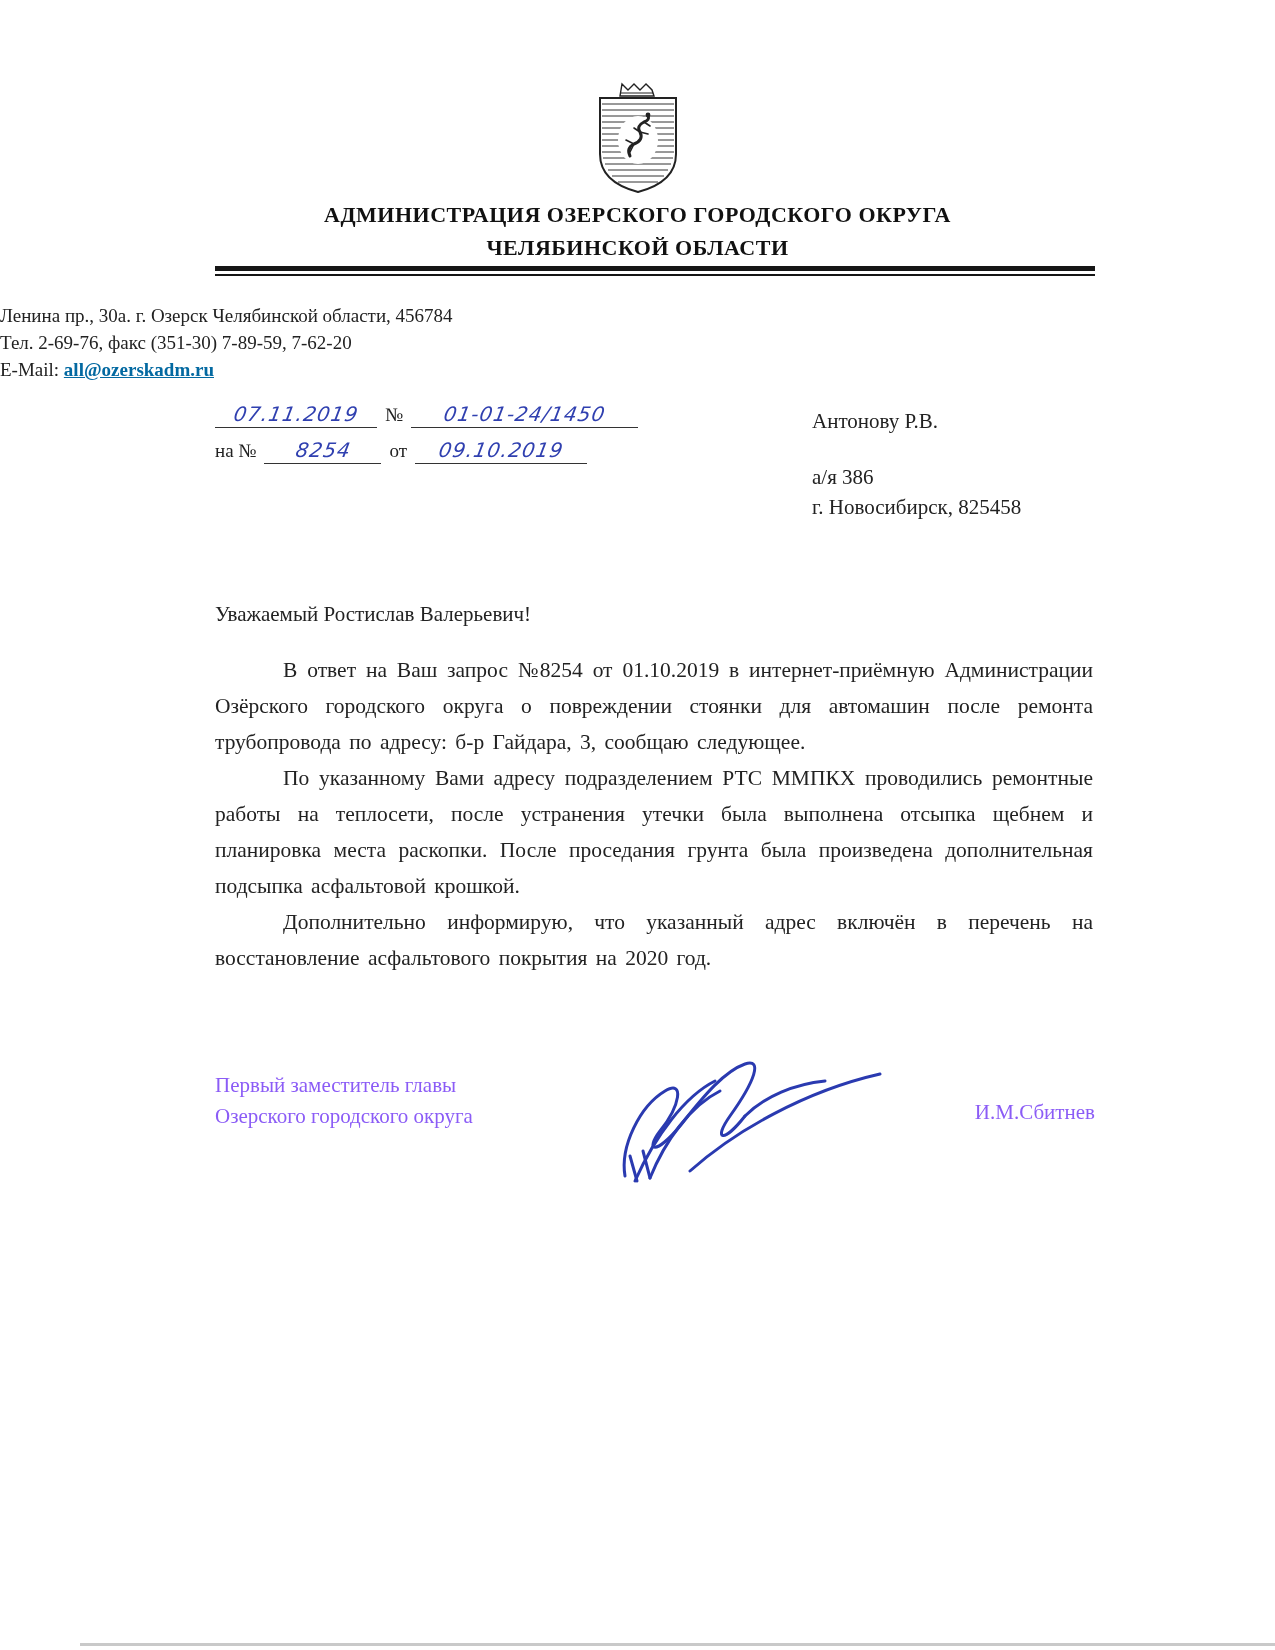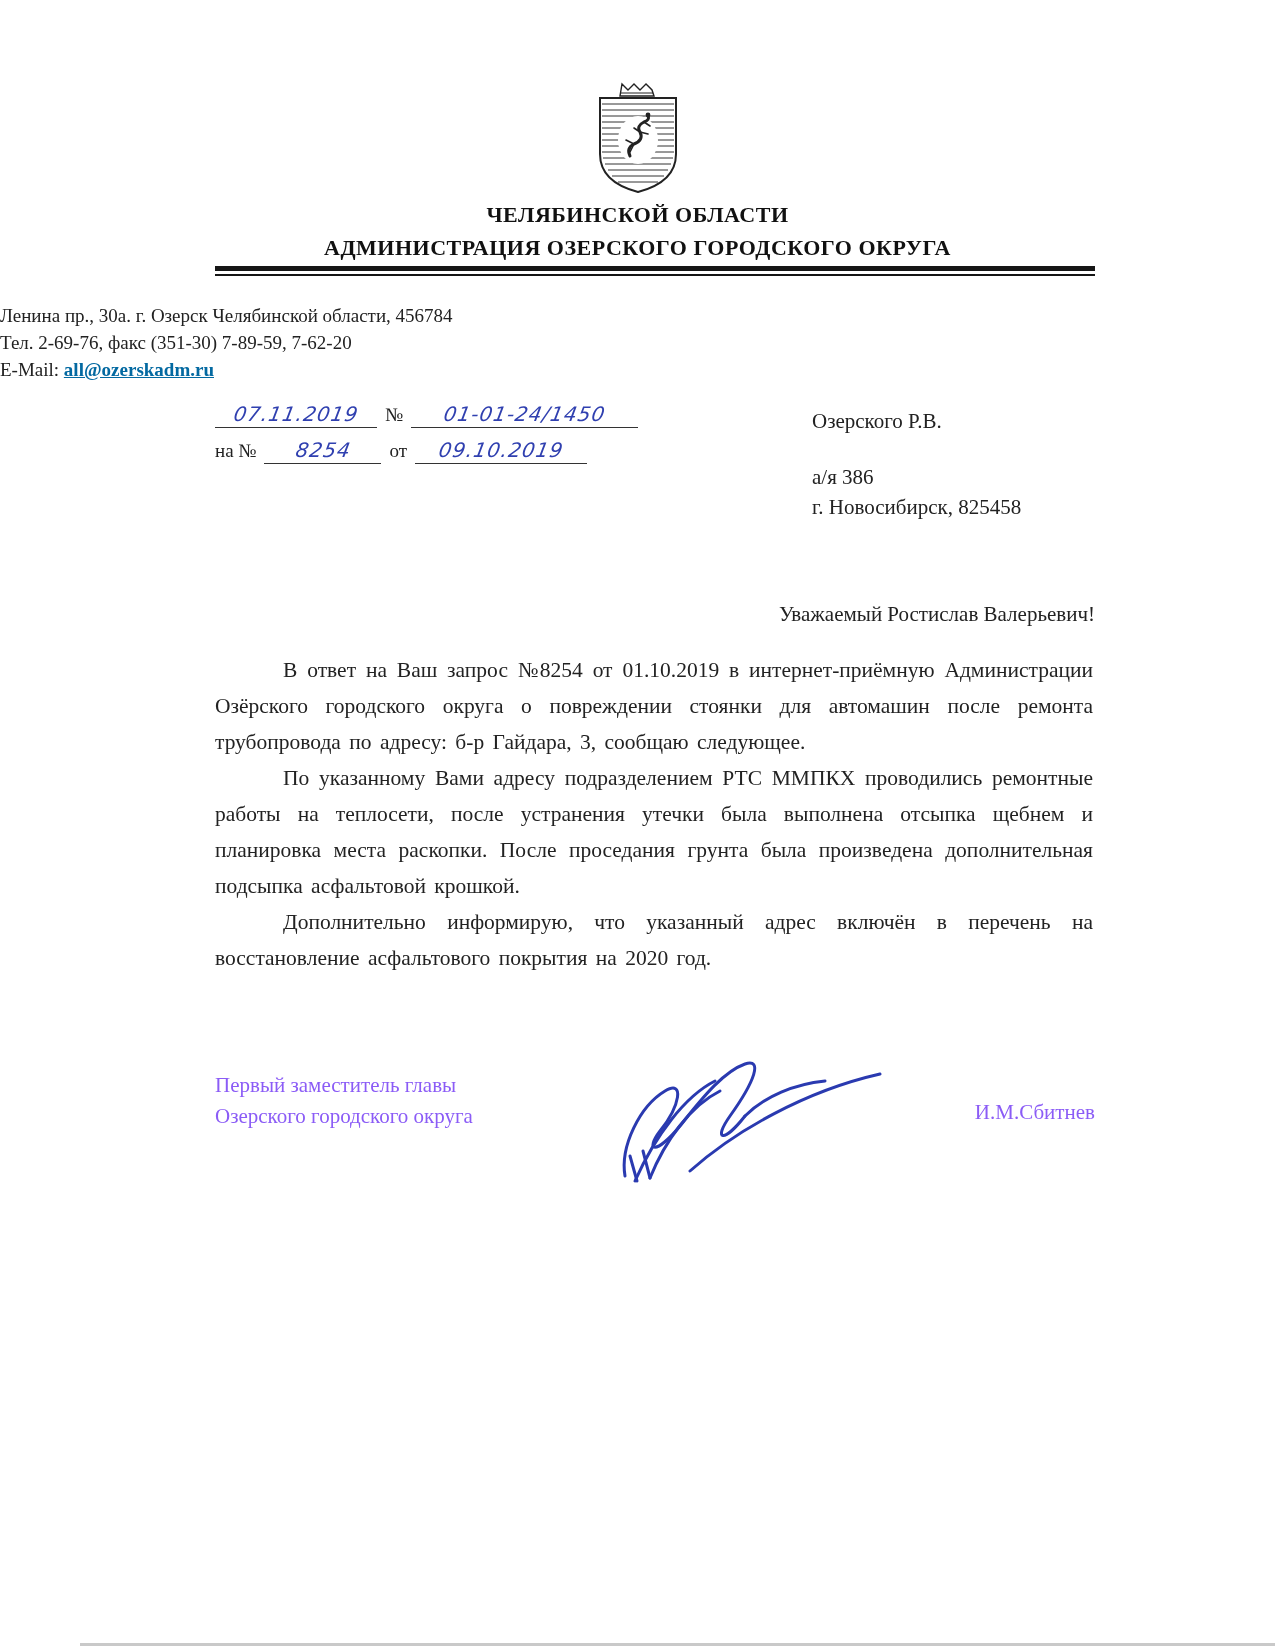--- a/index.html
+++ b/index.html
@@ -111,21 +111,21 @@
     color: #222;
   }
   .recipient-gap { height: 26px; }
 
   
   .salutation {
     position: absolute;
     top: 602px;
     left: 215px;
     width: 880px;
-    text-align: right;
+    text-align: left;
     font-size: 21px;
     color: #222;
   }
 
   
   .letter-body {
     position: absolute;
     top: 652px;
     left: 215px;
     width: 878px;
@@ -208,22 +208,22 @@
       <line x1="26" y1="100" x2="66" y2="100" stroke="#333" stroke-width="1"></line>
 
       <ellipse cx="46" cy="58" rx="20" ry="24" fill="#ffffff" stroke="none"></ellipse>
       <path d="M38 74 Q34 66 42 62 Q52 58 48 50 Q44 44 52 40 Q58 38 56 34" fill="none" stroke="#222" stroke-width="3" stroke-linecap="round"></path>
       <path d="M42 62 L34 58 M42 62 L38 70 M48 50 L56 52 M48 50 L42 46 M52 40 L58 44" fill="none" stroke="#222" stroke-width="1.6" stroke-linecap="round"></path>
       <circle cx="56" cy="33" r="2.4" fill="#222"></circle>
     </svg>
   </div>
 
   <div class="org-title">
+    <div>АДМИНИСТРАЦИЯ ОЗЕРСКОГО ГОРОДСКОГО ОКРУГА</div>
     <div>ЧЕЛЯБИНСКОЙ ОБЛАСТИ</div>
-    <div>АДМИНИСТРАЦИЯ ОЗЕРСКОГО ГОРОДСКОГО ОКРУГА</div>
   </div>
 
   <div class="rule-block">
     <div class="rule-thick"></div>
     <div class="rule-thin"></div>
   </div>
 
   <div class="address-block">
     <div>Ленина пр., 30а. г. Озерск Челябинской области, 456784</div>
     <div>Тел. 2-69-76, факс (351-30) 7-89-59, 7-62-20</div>
@@ -240,21 +240,21 @@
     </div>
     <div class="ref-row">
       <span class="ref-label">на №</span>
       <span class="hw-slot slot-reply"><span class="handwriting">8254</span></span>
       <span class="ref-label">от</span>
       <span class="hw-slot slot-date2"><span class="handwriting">09.10.2019</span></span>
     </div>
   </div>
 
   <div class="recipient-block">
-    <div>Озерского Р.В.</div>
+    <div>Антонову Р.В.</div>
     <div class="recipient-gap"></div>
     <div>а/я 386</div>
     <div>г. Новосибирск, 825458</div>
   </div>
 
   <div class="salutation">Уважаемый Ростислав Валерьевич!</div>
 
   <div class="letter-body">
     <p>В ответ на Ваш запрос №8254 от 01.10.2019 в интернет-приёмную Администрации Озёрского городского округа о повреждении стоянки для автомашин после ремонта трубопровода по адресу: б-р Гайдара, 3, сообщаю следующее.</p>
     <p>По указанному Вами адресу подразделением РТС ММПКХ проводились ремонтные работы на теплосети, после устранения утечки была выполнена отсыпка щебнем и планировка места раскопки. После проседания грунта была произведена дополнительная подсыпка асфальтовой крошкой.</p>

